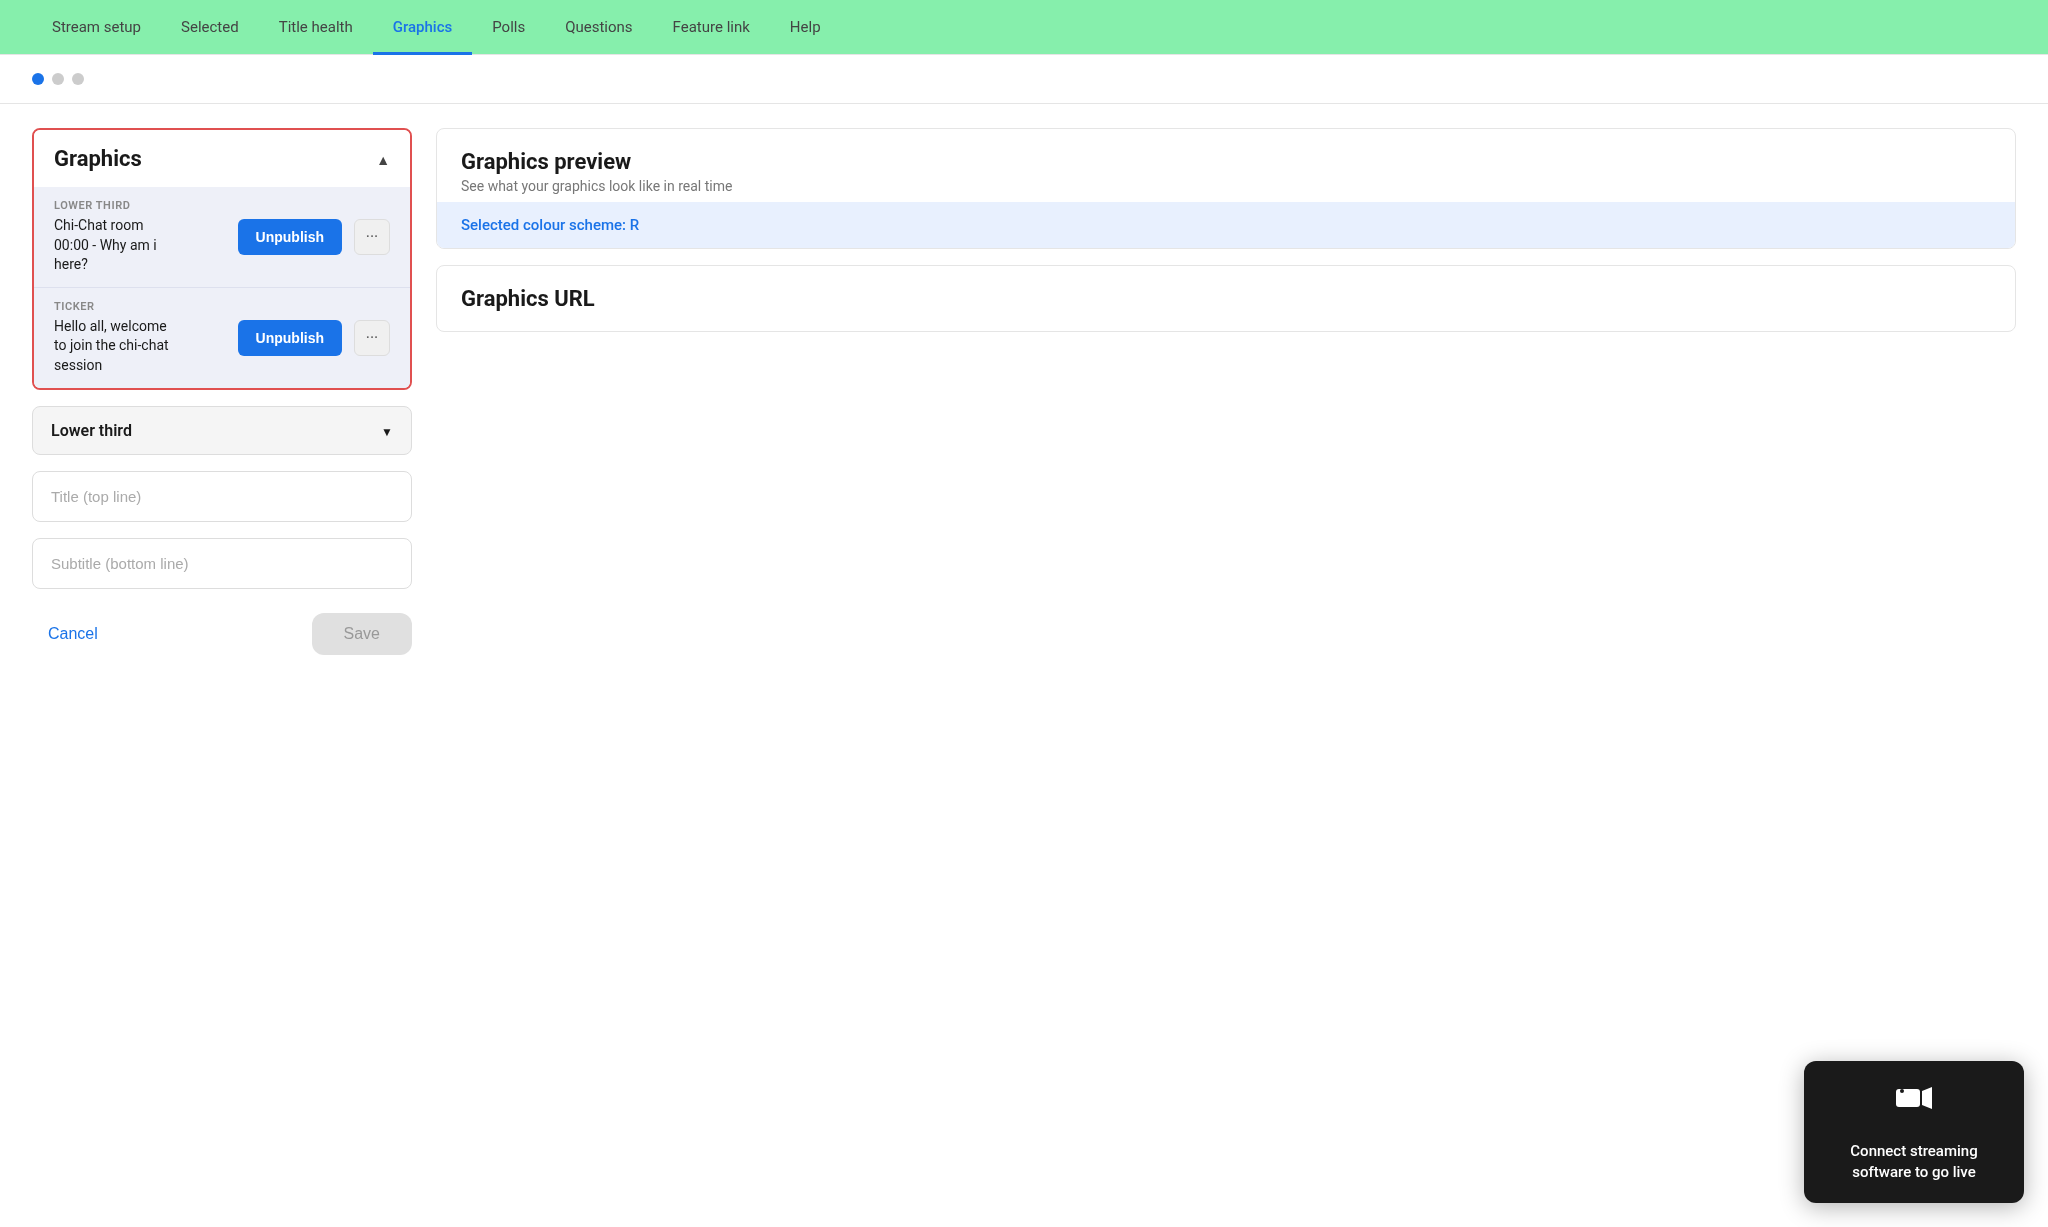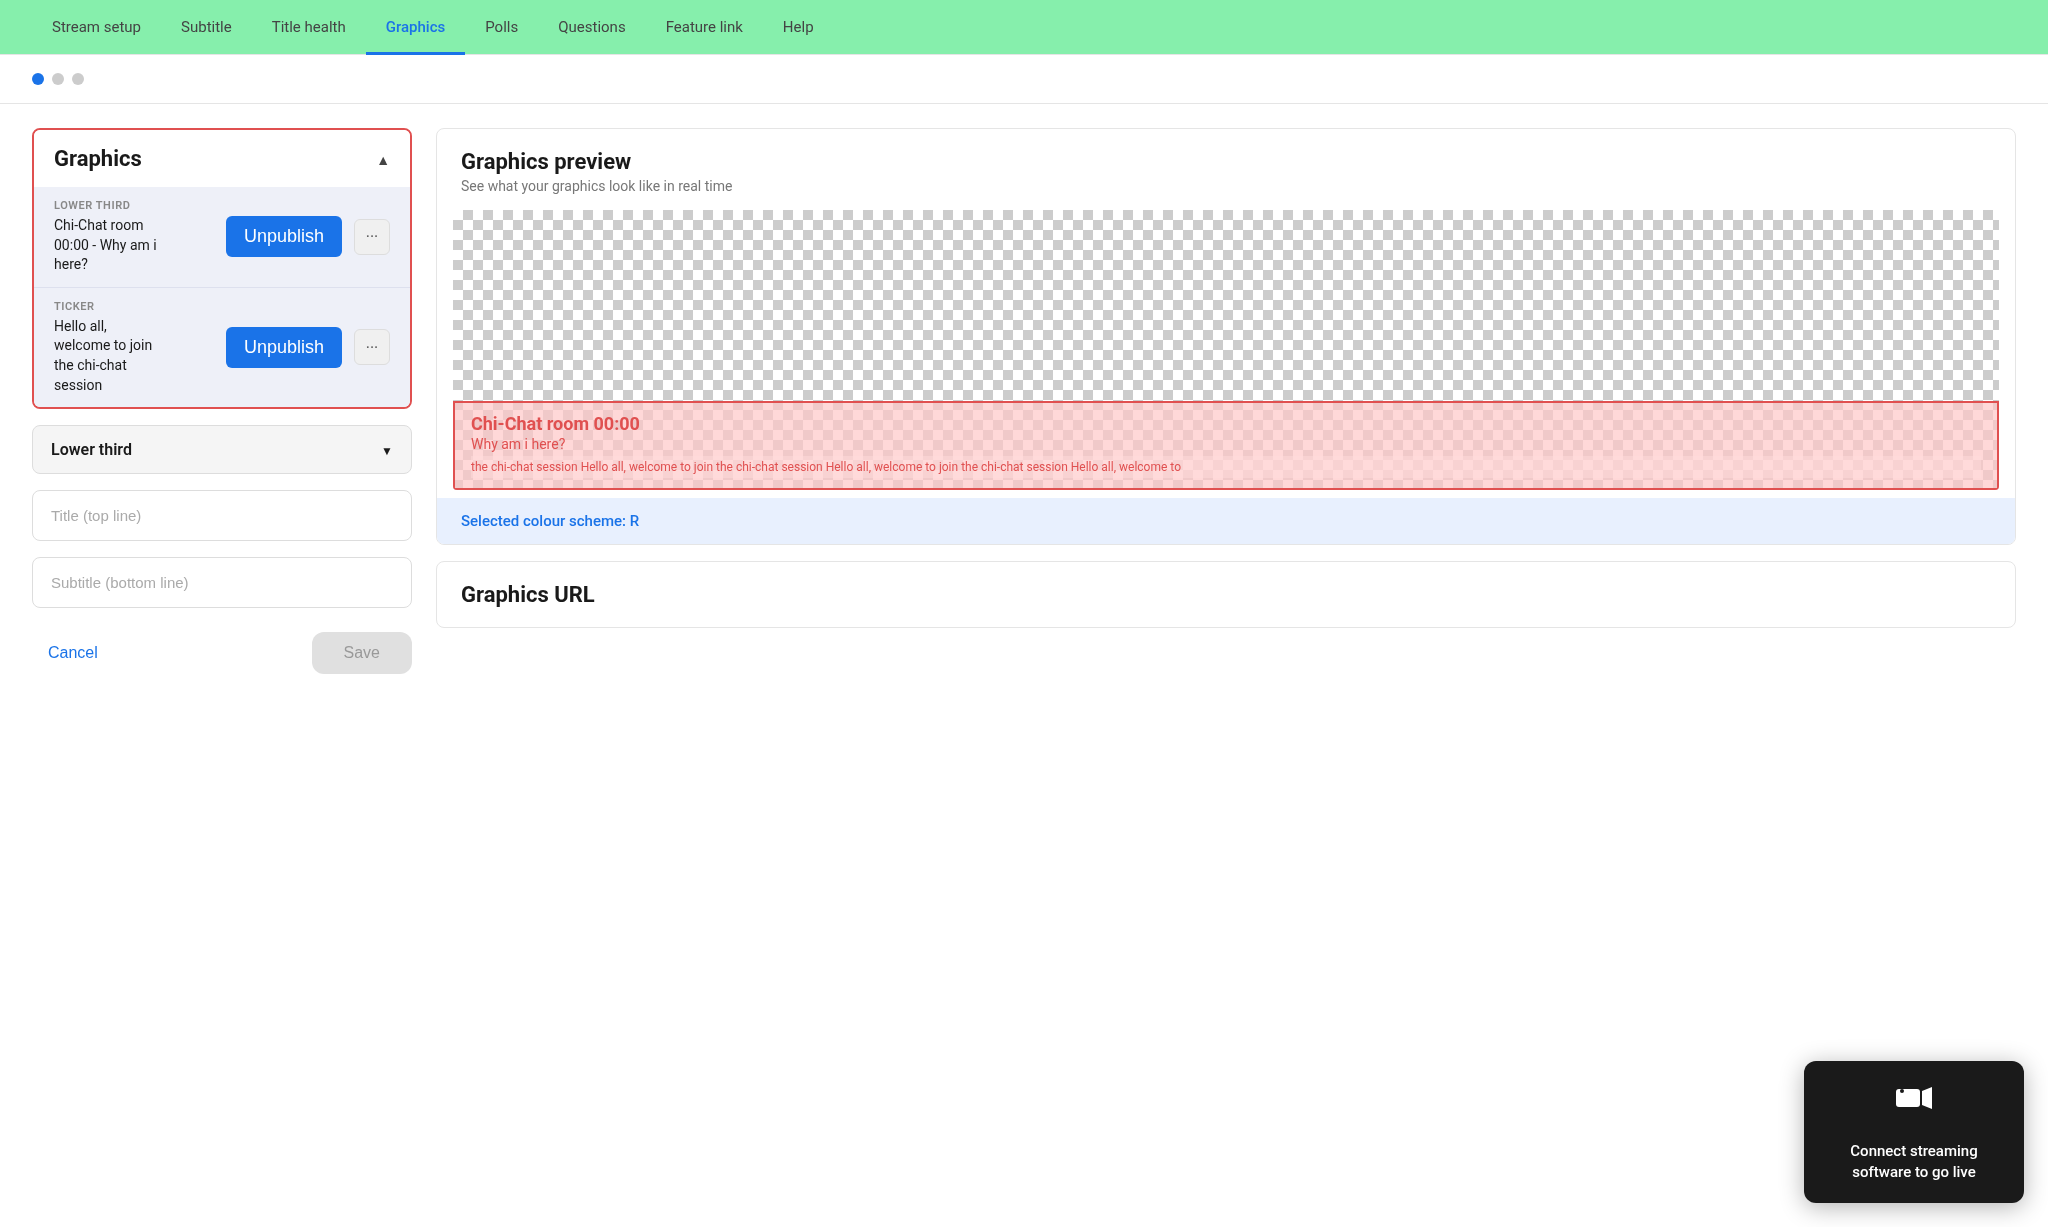--- a/index.html
+++ b/index.html
@@ -119,22 +119,22 @@
       font-size: 14px;
       color: #1a1a1a;
       line-height: 1.4;
     }
     .unpublish-btn {
       background: #1a73e8;
       color: #fff;
       border: none;
       border-radius: 6px;
       padding: 10px 18px;
-      font-size: 18px;
-      font-weight: 400;
+      font-size: 14px;
+      font-weight: 700;
       cursor: pointer;
       white-space: nowrap;
       flex-shrink: 0;
       margin-left: 48px;
     }
     .more-btn {
       background: #f0f0f0;
       border: 1px solid #ddd;
       border-radius: 6px;
       width: 36px; height: 36px;
@@ -335,21 +335,21 @@
 
     
     .chevron-down::after { content: '▼'; font-size: 12px; }
     .chevron-up::after { content: '▲'; font-size: 14px; }
   </style>
 </head>
 <body>
 
 <nav class="nav-bar">
 <div class="nav-item">Stream setup</div>
-    <div class="nav-item">Subtitle</div>
+    <div class="nav-item">Selected</div>
     <div class="nav-item">Title health</div>
     <div class="nav-item active">Graphics</div>
     <div class="nav-item">Polls</div>
     <div class="nav-item">Questions</div>
     <div class="nav-item">Feature link</div>
     <div class="nav-item">Help</div>
   </nav>
 
 <div class="pagination-bar">
 <div class="dot active"></div>
@@ -404,28 +404,20 @@
   </div>
 
   <div class="right-panel">
 
     <div class="preview-card">
       <div class="preview-card-header">
         <div class="preview-title">Graphics preview</div>
         <div class="preview-subtitle">See what your graphics look like in real time</div>
       </div>
 
-      <div class="checker-canvas">
-
-        <div class="lower-third-overlay">
-          <div class="lower-third-title">Chi-Chat room 00:00</div>
-          <div class="lower-third-subtitle">Why am i here?</div>
-          <div class="ticker-strip">the chi-chat session     Hello all, welcome to join the chi-chat session     Hello all, welcome to join the chi-chat session     Hello all, welcome to</div>
-        </div>
-      </div>
 
       <div class="colour-scheme-bar">Selected colour scheme: R</div>
     </div>
 
     <div class="graphics-url-section">
       <div class="graphics-url-title">Graphics URL</div>
     </div>
 
   </div>
 </div>

